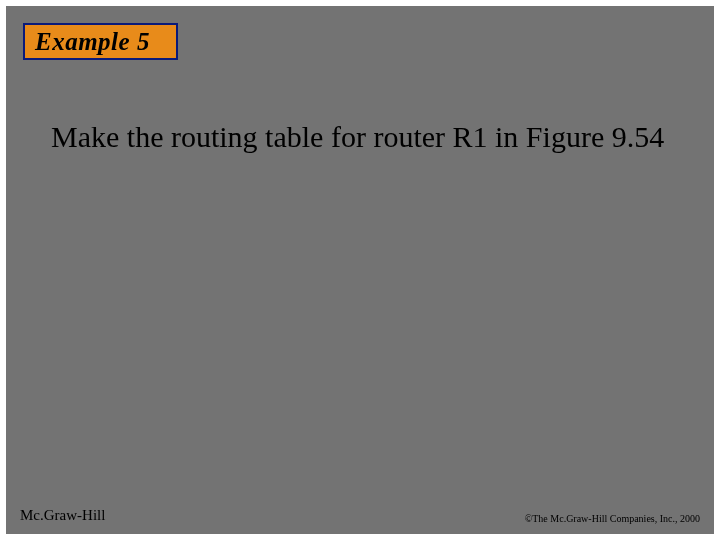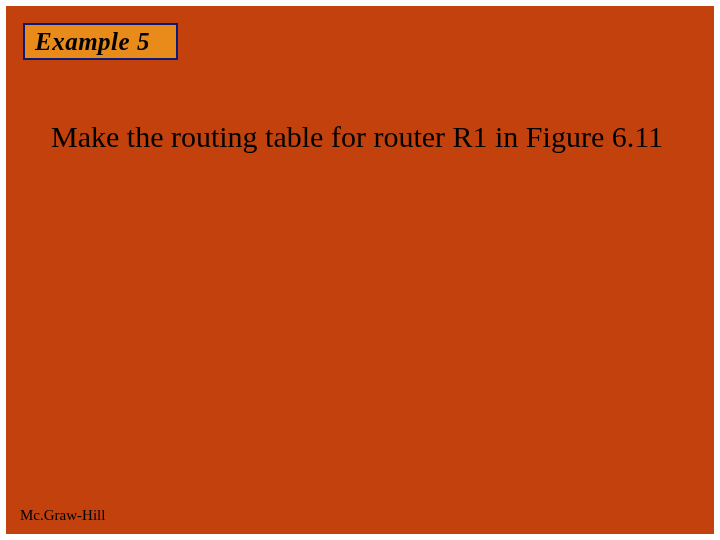--- a/index.html
+++ b/index.html
@@ -7,21 +7,21 @@
   body {
     font-family: Georgia, 'Times New Roman', serif;
     background: #fff;
   }
   .slide {
     position: absolute;
     left: 6px;
     top: 6px;
     width: 708px;
     height: 528px;
-    background: #c2410c;
+    background: #737373;
   }
   .example-badge {
     position: absolute;
     left: 17px;
     top: 17px;
     width: 155px;
     height: 37px;
     background: #e88b1a;
     border: 2px solid #0a1a7a;
     display: flex;
@@ -68,18 +68,19 @@
 </style>
 </head>
 <body>
 
 <div class="slide">
 
   <div class="example-badge">
     <span class="example-badge-inner">Example 5</span>
   </div>
 
-  <div class="body-text">Make the routing table for router R1 in Figure 6.11</div>
+  <div class="body-text">Make the routing table for router R1 in Figure 9.54</div>
 
   <div class="footer-left">Mc.Graw-Hill</div>
 
+  <div class="footer-right">©The Mc.Graw-Hill Companies, Inc., 2000</div>
 
 </div>
 
 </body></html>

